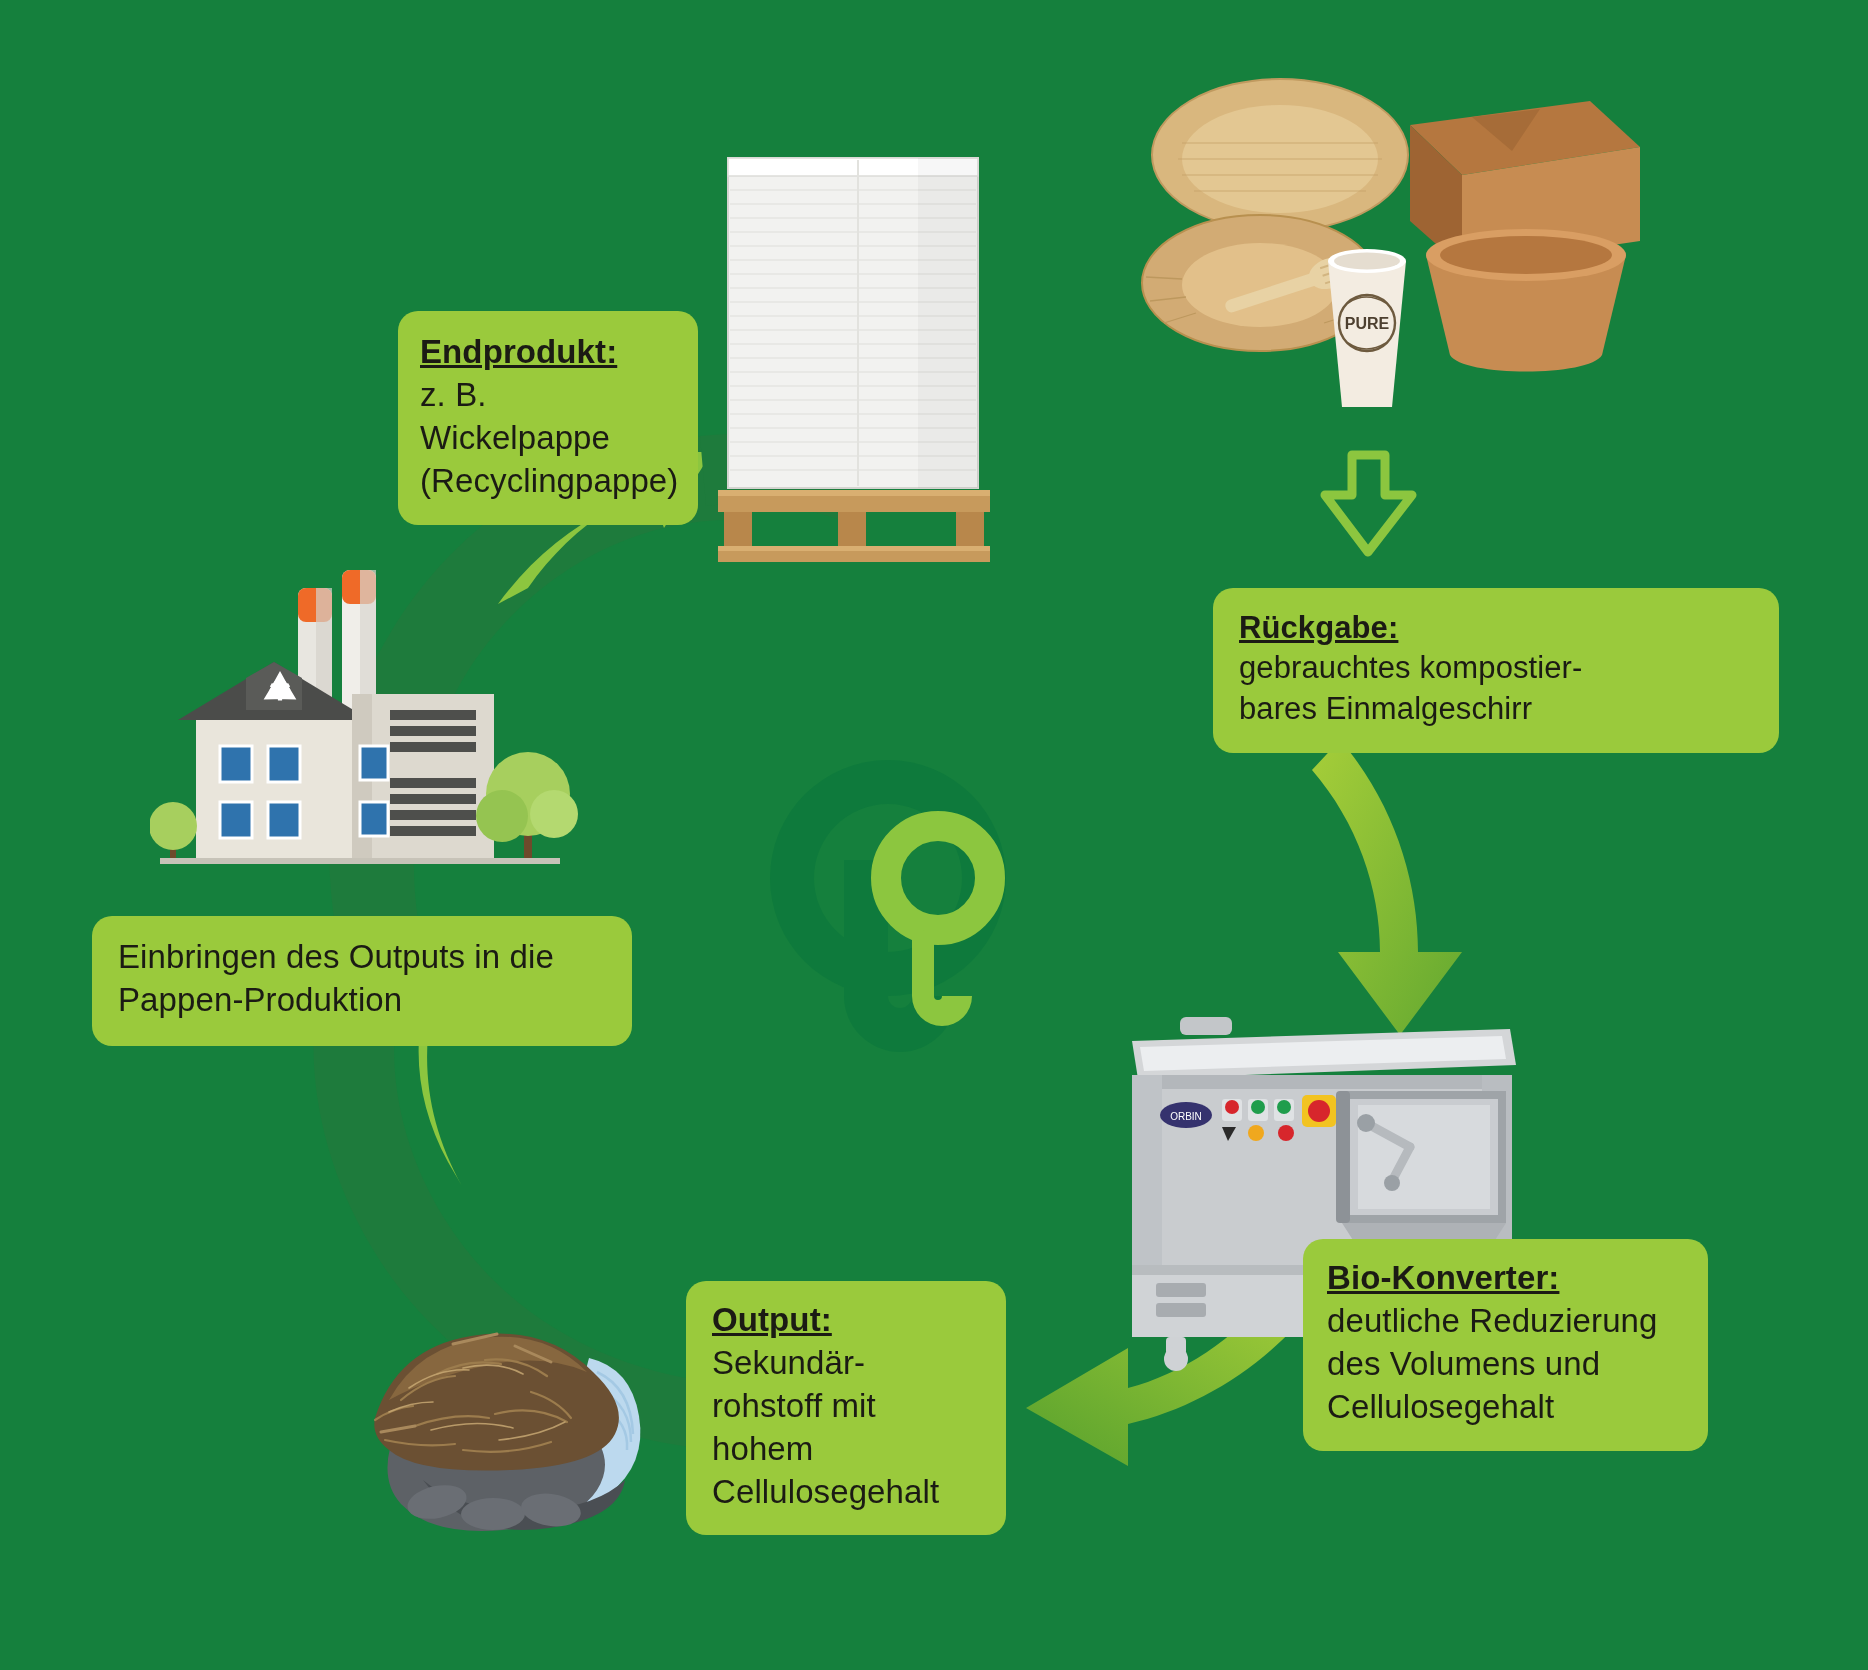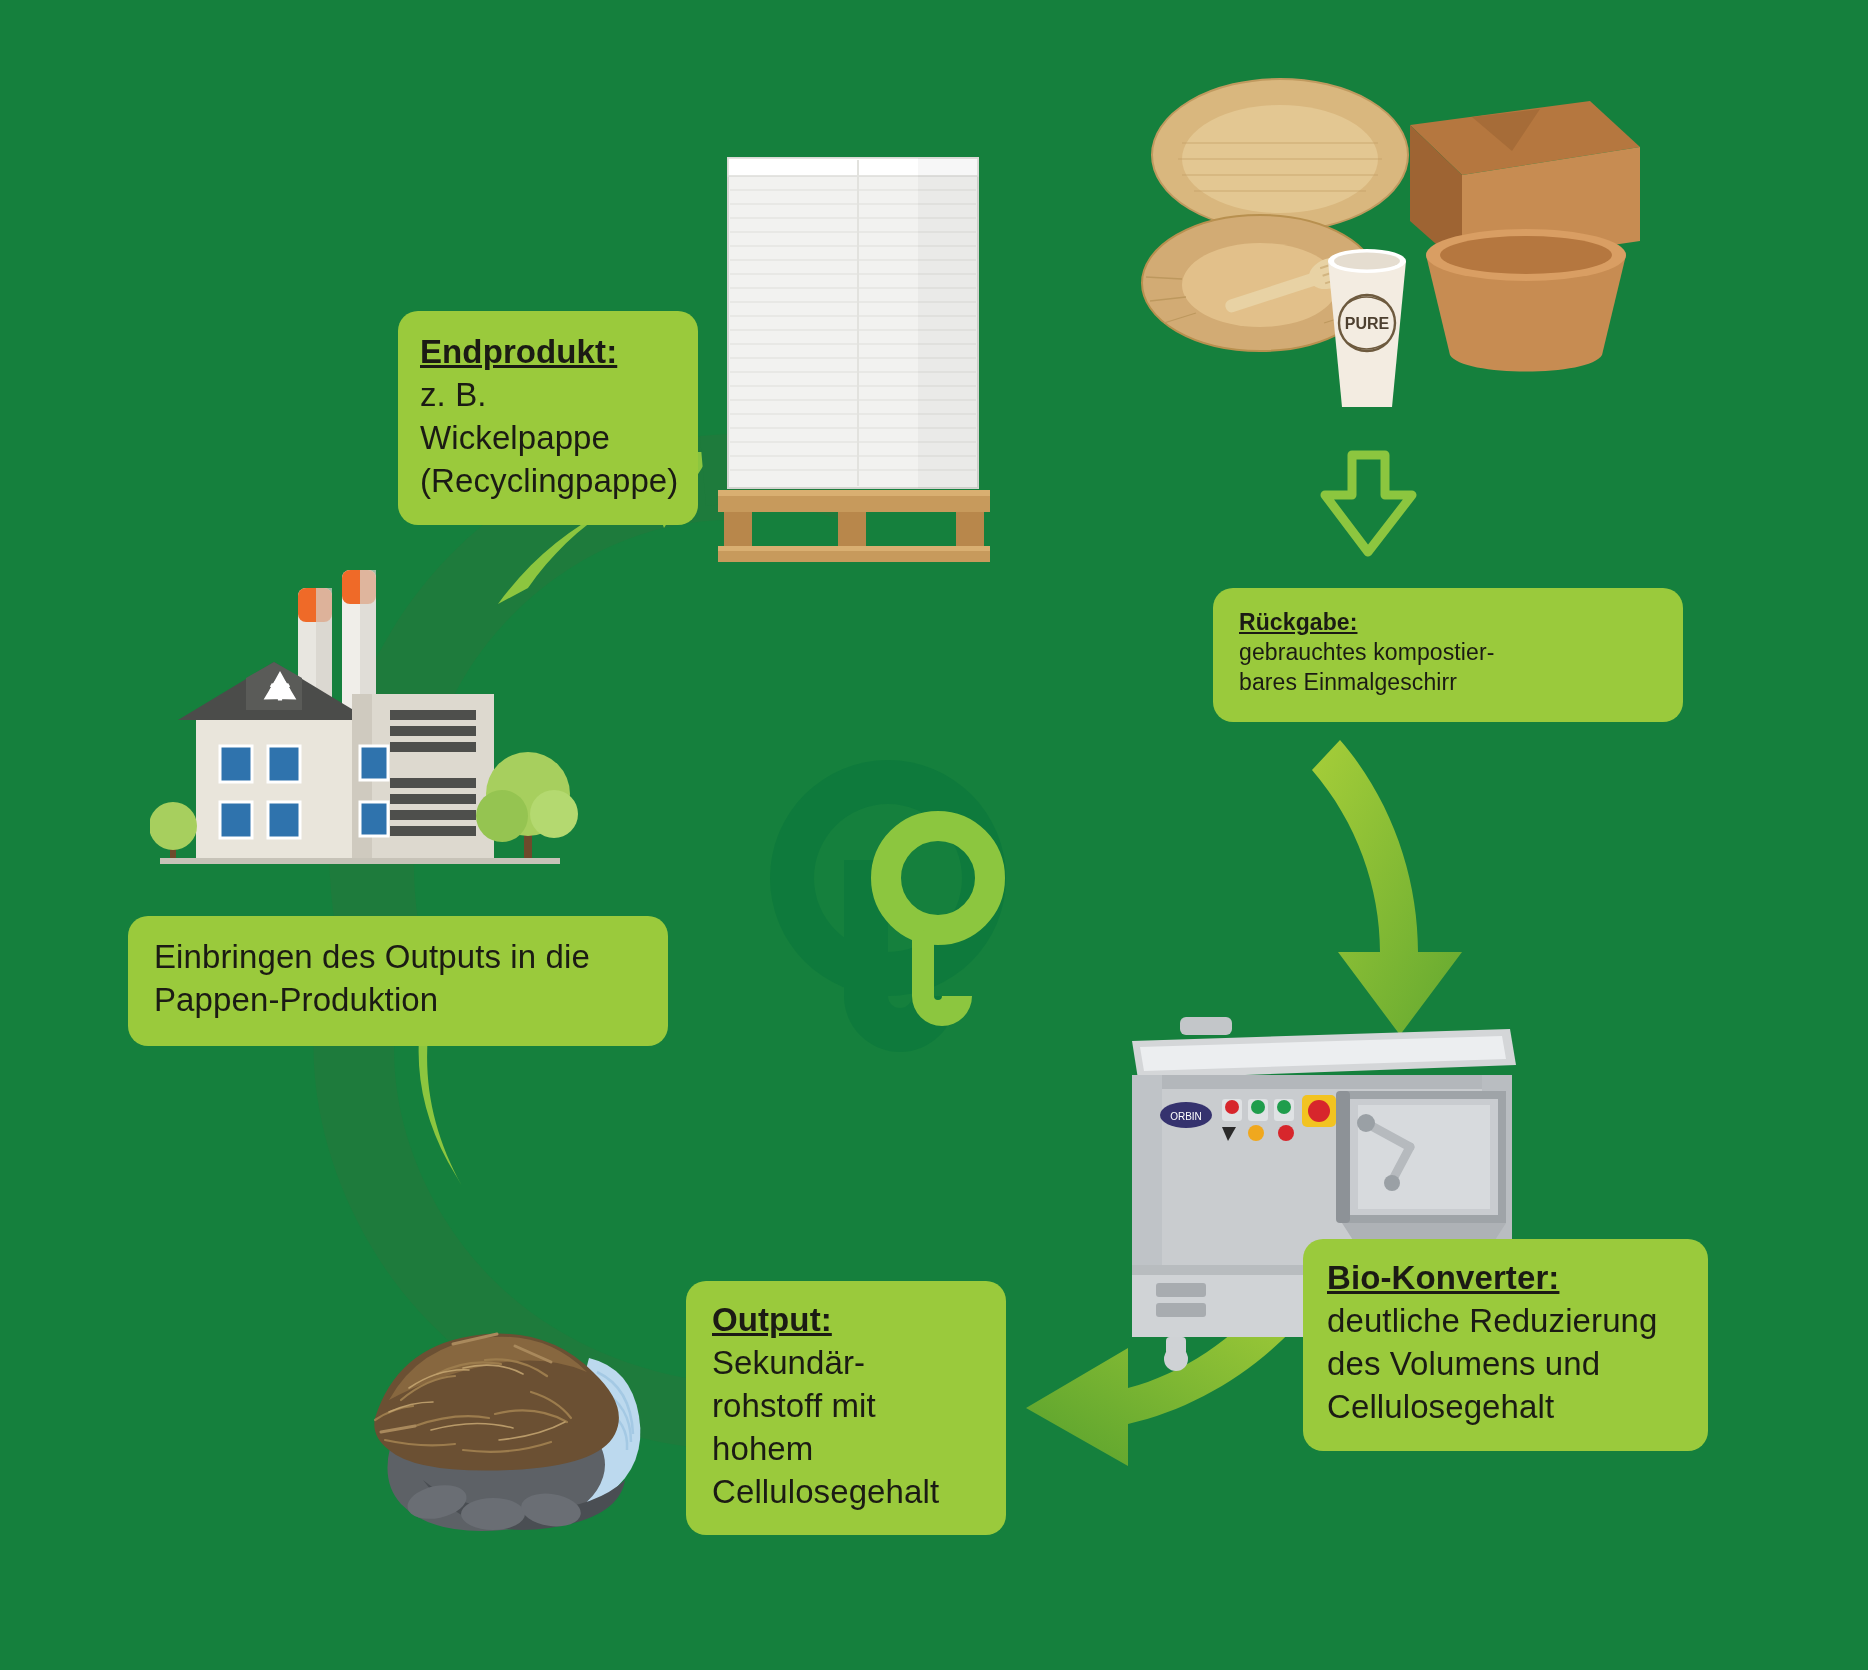--- a/index.html
+++ b/index.html
@@ -40,42 +40,41 @@
 
   
   #chip-endprodukt {
     left: 398px; top: 311px;
     width: 300px; padding: 20px 22px 22px 22px;
     font-size: 33px;
     border-radius: 20px;
   }
   #chip-rueckgabe {
     left: 1213px; top: 588px;
-    width: 470px; padding: 20px 24px 24px 26px;
-    font-size: 23px;
+    width: 566px; padding: 20px 24px 24px 26px;
+    font-size: 31px;
     border-radius: 20px;
   }
   #chip-biokonverter {
     left: 1303px; top: 1239px;
     width: 405px; padding: 18px 22px 22px 24px;
     font-size: 33px;
     border-radius: 20px;
   }
   #chip-output {
     left: 686px; top: 1281px;
     width: 320px; padding: 18px 22px 22px 26px;
     font-size: 33px;
     border-radius: 20px;
   }
   #chip-einbringen {
     left: 92px; top: 916px;
     width: 540px; padding: 20px 24px 24px 26px;
     font-size: 33px;
     border-radius: 20px;
-    margin-left: 36px;
   }
 
   
   .imgbox { position: absolute; }
 
   
   #pallet { left: 710px; top: 150px; width: 290px; height: 420px; }
   
   #products { left: 1120px; top: 55px; width: 520px; height: 380px; }
   

